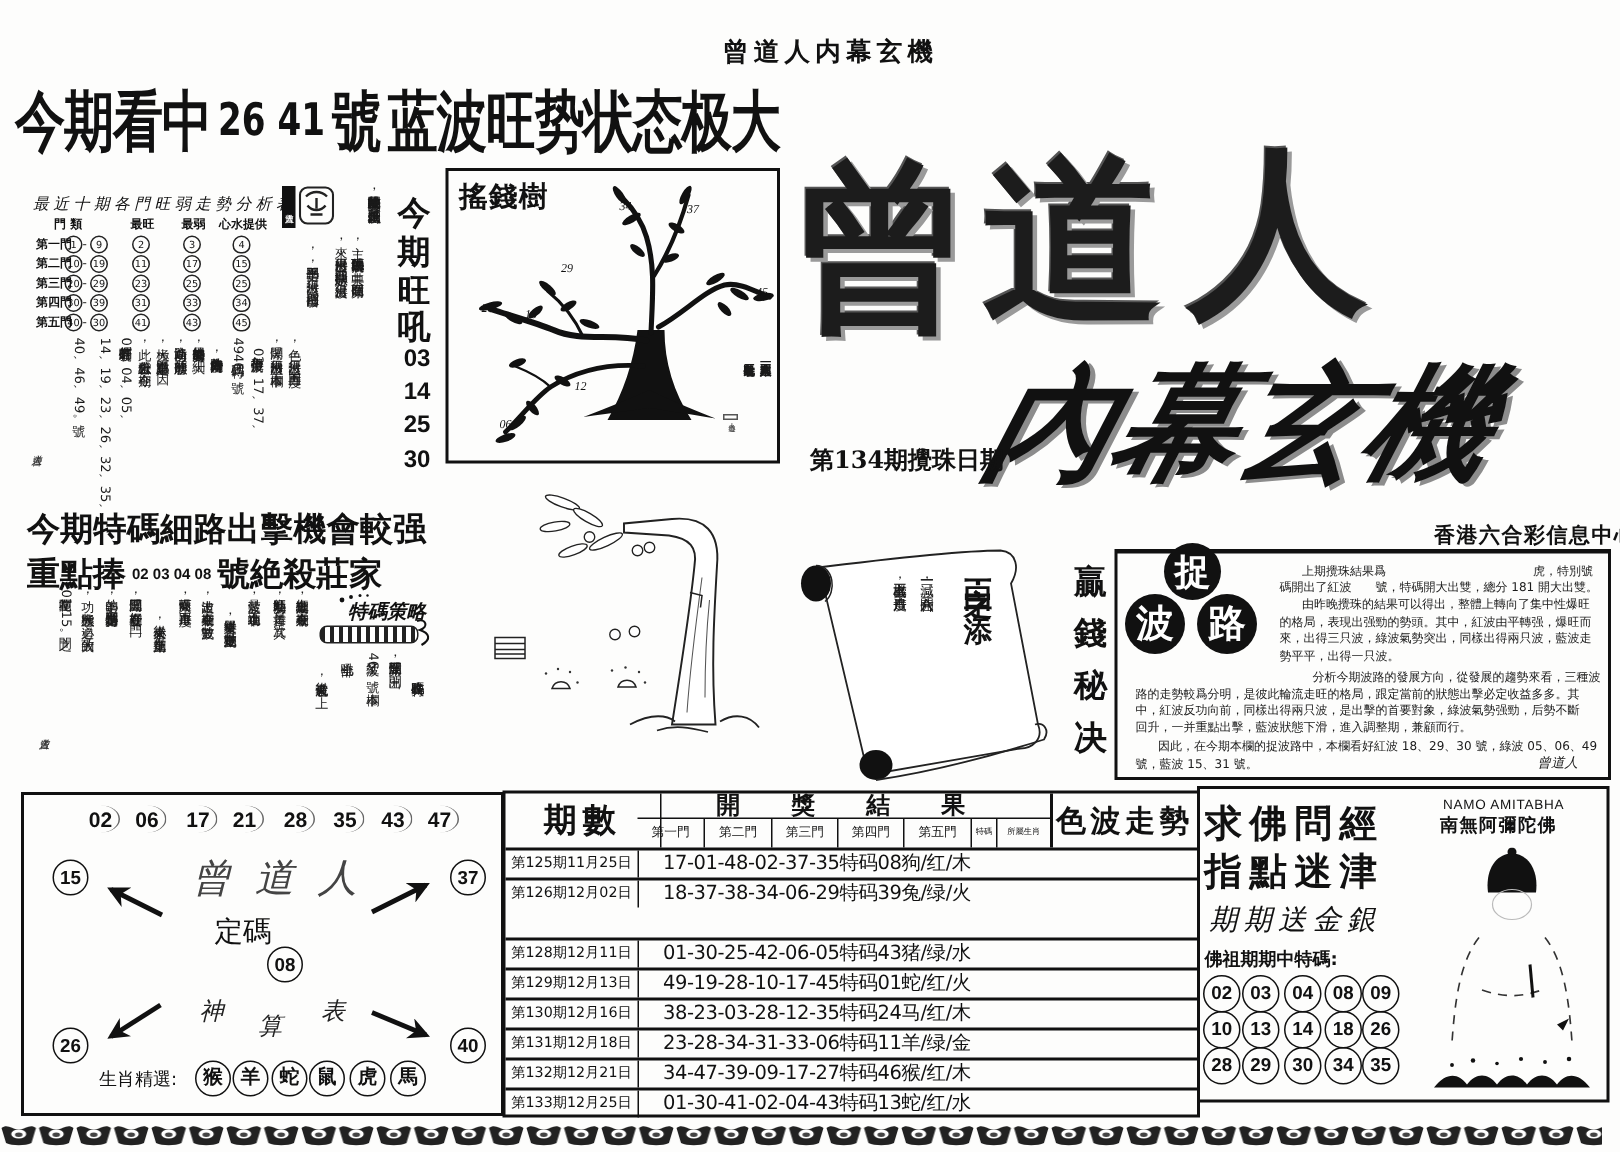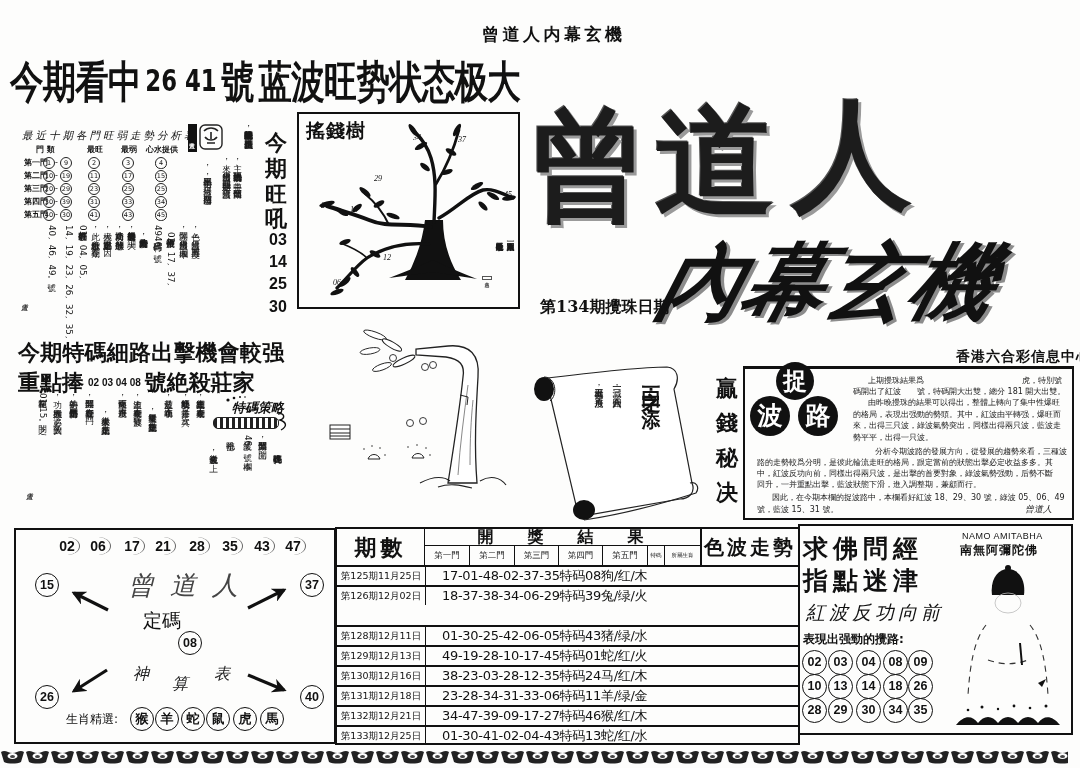--- a/index.html
+++ b/index.html
@@ -354,21 +354,21 @@
   <div class="a fc-foot serif" style="left:214px;top:664px">表</div>
   <div class="a zlabel">生肖精選:</div>
   <span class="zc" style="left:130px">猴</span>
   <span class="zc" style="left:155px">羊</span>
   <span class="zc" style="left:181px">蛇</span>
   <span class="zc" style="left:206px">鼠</span>
   <span class="zc" style="left:233px">虎</span>
   <span class="zc" style="left:260px">馬</span>
 
   <div class="a rt-outer"></div>
-  <div class="rt-cell serif" style="left:337px;top:529px;width:88px;height:36px;border-right:1.5px solid #111;font-size:22px;font-weight:bold;line-height:36px;letter-spacing:4px">期數</div>
+  <div class="rt-cell serif" style="left:337px;top:529px;width:104px;height:36px;border-right:1.5px solid #111;font-size:22px;font-weight:bold;line-height:36px;letter-spacing:4px">期數</div>
   <div class="rt-cell serif" style="left:425px;top:529px;width:275px;height:17px;border-bottom:1.5px solid #111;font-size:16px;font-weight:bold;line-height:16px;letter-spacing:34px;padding-left:30px">開獎結果</div>
   <div class="rt-cell" style="left:425px;top:546px;width:45px;height:19px;border-right:1px solid #111;font-size:8.5px;line-height:19px">第一門</div>
   <div class="rt-cell" style="left:470px;top:546px;width:45px;height:19px;border-right:1px solid #111;font-size:8.5px;line-height:19px">第二門</div>
   <div class="rt-cell" style="left:515px;top:546px;width:44px;height:19px;border-right:1px solid #111;font-size:8.5px;line-height:19px">第三門</div>
   <div class="rt-cell" style="left:559px;top:546px;width:44px;height:19px;border-right:1px solid #111;font-size:8.5px;line-height:19px">第四門</div>
   <div class="rt-cell" style="left:603px;top:546px;width:45px;height:19px;border-right:1px solid #111;font-size:8.5px;line-height:19px">第五門</div>
   <div class="rt-cell" style="left:648px;top:546px;width:17px;height:19px;border-right:1px solid #111;font-size:5.5px;line-height:19px">特碼</div>
   <div class="rt-cell" style="left:665px;top:546px;width:35px;height:19px;font-size:5.5px;line-height:19px">所屬生肖</div>
   <div class="rt-cell" style="left:700px;top:529px;width:98px;height:36px;border-left:2px solid #111;font-size:20px;font-weight:900;line-height:36px;letter-spacing:3px">色波走勢</div>
 
@@ -401,22 +401,22 @@
       <span class="rt-res">34-47-39-09-17-27特码46猴/红/木</span>
     </div>
   <div class="rt-row" style="top:725px">
       <span class="rt-date">第133期12月25日</span>
       <span class="rt-res">01-30-41-02-04-43特码13蛇/红/水</span>
     </div>
 
   <div class="a bd-box"></div>
   <div class="a bd-big serif" style="top:532px">求佛問經</div>
   <div class="a bd-big serif" style="top:564px">指點迷津</div>
-  <div class="a bd-mid serif">紅波反功向前</div>
-  <div class="a bd-label">表現出强勁的攪路:</div>
+  <div class="a bd-mid serif">期期送金銀</div>
+  <div class="a bd-label">佛祖期期中特碼:</div>
   <span class="bn" style="left:802px;top:650px">02</span>
   <span class="bn" style="left:828px;top:650px">03</span>
   <span class="bn" style="left:856px;top:650px">04</span>
   <span class="bn" style="left:883px;top:650px">08</span>
   <span class="bn" style="left:908px;top:650px">09</span>
   <span class="bn" style="left:802px;top:674px">10</span>
   <span class="bn" style="left:828px;top:674px">13</span>
   <span class="bn" style="left:856px;top:674px">14</span>
   <span class="bn" style="left:883px;top:674px">18</span>
   <span class="bn" style="left:908px;top:674px">26</span>

